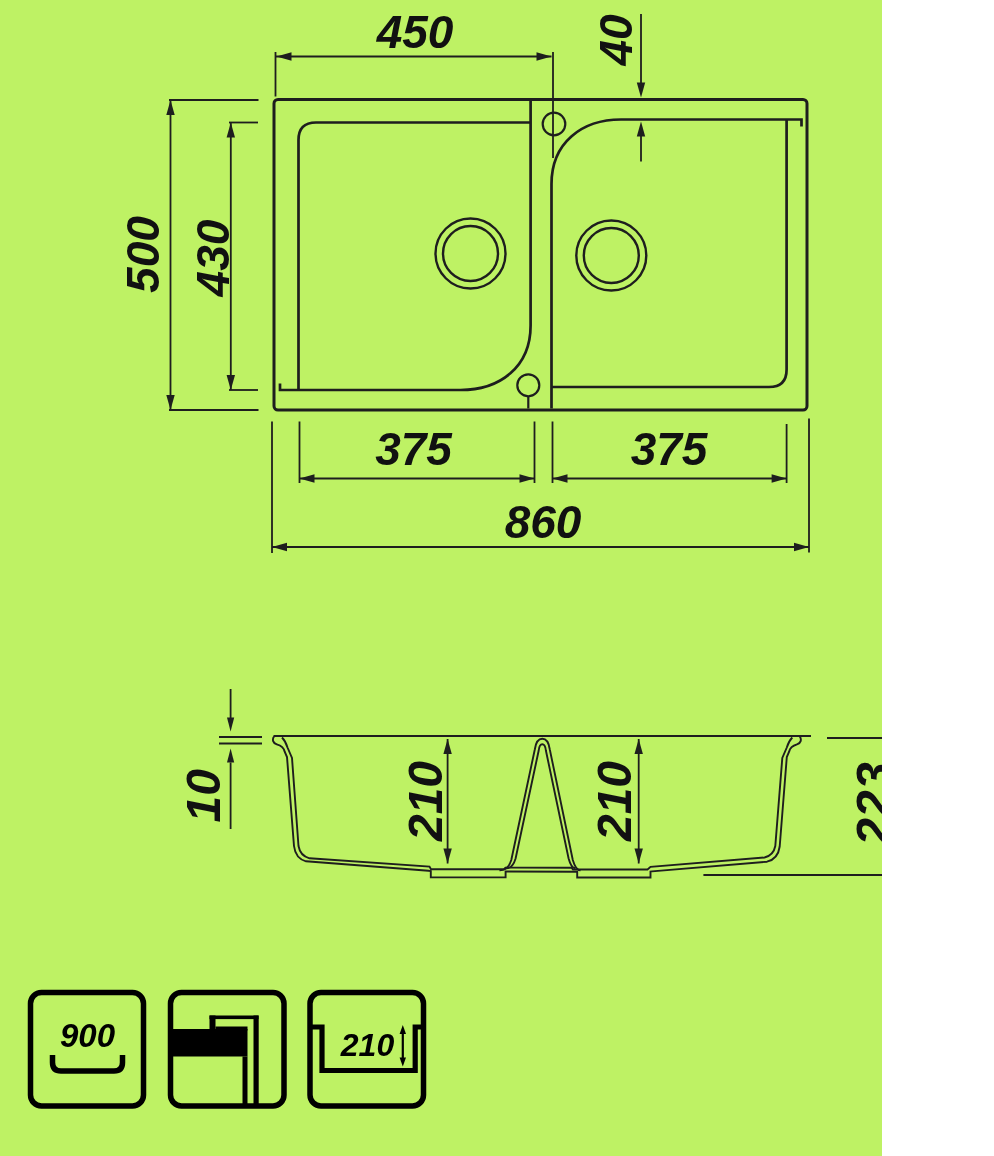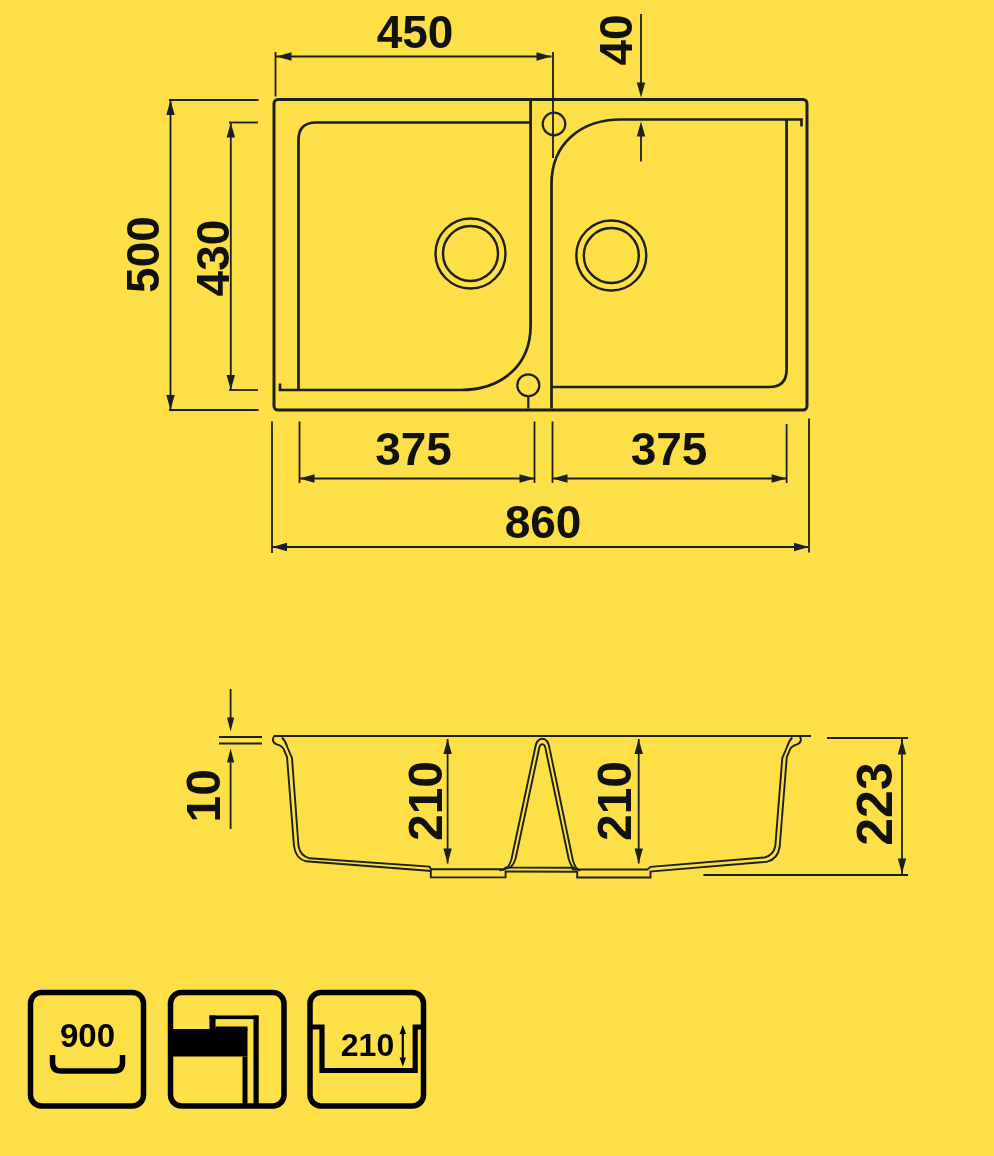--- a/index.html
+++ b/index.html
@@ -1,16 +1,16 @@
 <!DOCTYPE html>
 <html><head>
 <meta charset="utf-8">
 <style>
   html,body { margin:0; padding:0; background:#ffffff; }
-  #page { width:994px; height:1156px; position:relative; background:#fde047; overflow:hidden; }
+  #page { width:882px; height:1156px; position:relative; background:#bef264; overflow:hidden;font-style:italic; }
 </style>
 </head>
 <body>
 <div id="page">
 <svg width="994" height="1156" viewBox="0 0 994 1156" xmlns="http://www.w3.org/2000/svg">
 
 <g>
         <rect x="274" y="99.5" width="533" height="310.5" rx="4" fill="none" stroke="#1e1e1e" stroke-width="3"></rect>
       </g>
 

